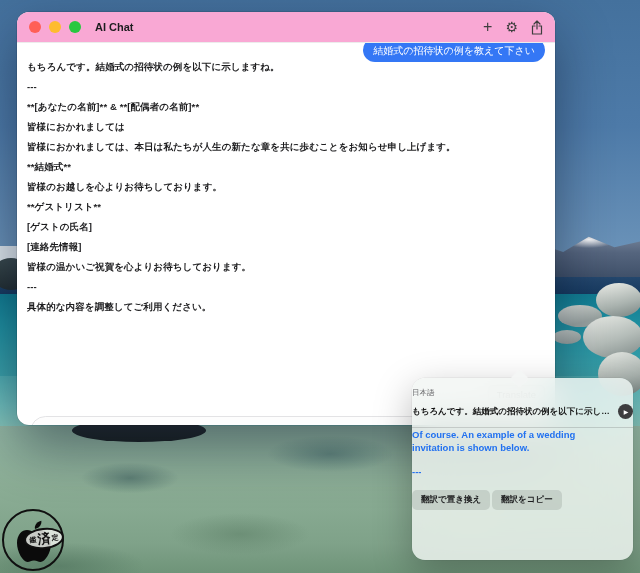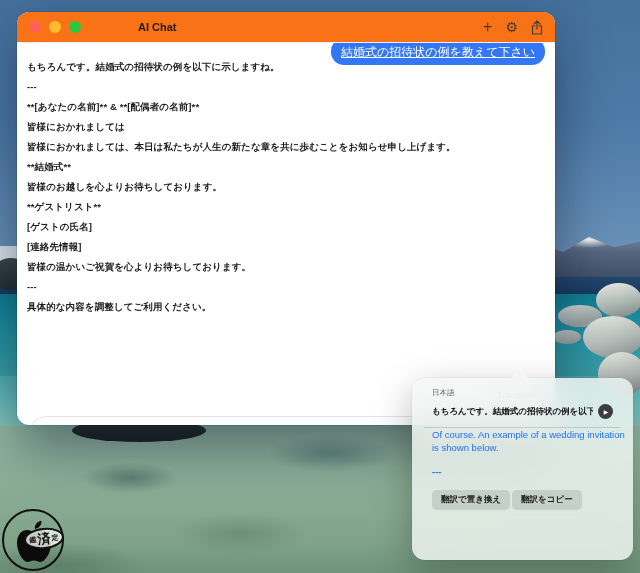--- a/index.html
+++ b/index.html
@@ -45,60 +45,60 @@
   .watermark { position:absolute; left:2px; top:509px; width:62px; height:62px; border:2px solid #101010; border-radius:50%; z-index:6; }
   .watermark svg { position:absolute; left:10px; top:7px; }
   .wm-stamp { position:absolute; left:20px; top:17px; width:40px; height:21px; border:2px solid #101010; border-radius:50%;
     background:rgba(235,238,233,.85); display:flex; align-items:center; justify-content:center; gap:1px; transform:rotate(-6deg); }
   .wm-s { font-size:7px; color:#101010; font-weight:700; }
   .wm-l { font-size:13px; color:#101010; font-weight:700; }
 
   
   .window { position:absolute; left:17px; top:12px; width:538px; height:413px; background:#fff; border-radius:12px;
     box-shadow:0 22px 55px rgba(0,10,30,.45), 0 0 0 .5px rgba(0,0,0,.2); z-index:10; }
-  .titlebar { position:absolute; left:0; right:0; top:0; height:31px; background:#f97316; border-radius:12px 12px 0 0;
-    border-bottom:1px solid #ececec; display:flex; align-items:center; padding:0 12px; z-index:3;gap:43px; }
+  .titlebar { position:absolute; left:0; right:0; top:0; height:31px; background:#f9a8d4; border-radius:12px 12px 0 0;
+    border-bottom:1px solid #ececec; display:flex; align-items:center; padding:0 12px; z-index:3; }
   .lights { display:flex; gap:8px; margin-right:14px; }
   .light { width:12px; height:12px; border-radius:50%; }
   .light-red { background:#ff5f57; } .light-yellow { background:#febc2e; } .light-green { background:#28c840; }
   .win-title { font-size:11px; font-weight:700; color:#1d1d1f; }
   .tb-spacer { flex:1; }
   .tb-icons { display:flex; align-items:center; gap:13px; color:#3e3e3e; }
   .tb-plus { font-size:16px; font-weight:400; line-height:1; cursor:default; }
   .tb-gear { font-size:14px; line-height:1; }
   .tb-share svg { display:block; }
 
   .content { position:absolute; left:0; right:0; top:31px; bottom:0; z-index:1; overflow:hidden; border-radius:0 0 12px 12px; }
-  .bubble { position:absolute; top:-5px; right:10px; background:#3477f5; color:#fff; font-size:12px;
-    padding:6px 10px 4px; border-radius:13px; white-space:nowrap;text-decoration:underline; }
+  .bubble { position:absolute; top:-5px; right:10px; background:#3477f5; color:#fff; font-size:10px;
+    padding:6px 10px 4px; border-radius:13px; white-space:nowrap; }
   .chat { padding:18px 10px 0; }
   .chat p { font-size:9.5px; font-weight:600; color:#1d1d1f; line-height:12px; margin-bottom:8px; white-space:pre-line; letter-spacing:.1px; }
 
   .translate-btn { position:absolute; right:10px; top:342px; background:#f5f5f6; border:.5px solid #e3e3e4; border-radius:5px;
     font-size:9.5px; color:#2b2b2d; padding:3px 8px; box-shadow:0 .5px 1.5px rgba(0,0,0,.12); z-index:2; }
   .question { position:absolute; left:13px; right:13px; top:373px; height:31px; background:#fdfdfd;
     border:1px solid #e3e3e5; border-radius:16px; font-size:10px; color:#1d1d1f; padding:0 18px; outline:none; z-index:2;
     font-family:"Liberation Sans","DejaVu Sans",sans-serif; }
   .question::placeholder { color:#a5a5aa; }
 
   
   .popover { position:absolute; left:412px; top:378px; width:221px; height:182px; border-radius:13px; z-index:20;
     background:rgba(241,245,243,.82); -webkit-backdrop-filter:blur(18px) saturate(1.4); backdrop-filter:blur(18px) saturate(1.4);
     box-shadow:0 12px 38px rgba(0,0,0,.28), 0 0 0 .5px rgba(0,0,0,.08); }
   .pop-arrow { position:absolute; top:-6px; left:101px; width:13px; height:13px; background:rgba(243,246,244,.95);
     transform:rotate(45deg); border-radius:2px; }
-  .pop-inner { position:absolute; inset:0; padding:8px 20px 0; border-radius:13px; overflow:hidden; }
+  .pop-inner { position:absolute; inset:0; padding:8px 0 0; border-radius:13px; overflow:hidden; }
   .pop-src-lang { font-size:7.5px; color:#636366; margin:2px 0 6px; }
   .pop-src-row { display:flex; align-items:center; gap:5px; }
   .pop-src-text { flex:1; font-size:8.5px; font-weight:600; color:#111; white-space:nowrap; overflow:hidden; }
   .play-btn { width:15px; height:15px; border-radius:50%; background:#3d3d3f; color:#fff; font-size:6px;
     display:flex; align-items:center; justify-content:center; flex:0 0 auto; padding-left:1px; }
   .pop-divider { border-bottom:1px solid rgba(0,0,0,.14); margin:8px -8px 0; }
   .pop-tgt-lang { font-size:7.5px; color:#4a86f0; margin:9px 0 7px; }
-  .pop-tgt-text { font-size:9.5px; font-weight:400; color:#2271f0; line-height:13px; width:200px; }
+  .pop-tgt-text { font-size:9.5px; font-weight:700; color:#2271f0; line-height:13px; width:200px; }
   .pop-tgt-dash { font-size:9.5px; font-weight:700; color:#2271f0; margin-top:12px; }
   .pop-tgt-names { font-size:9.5px; font-weight:700; color:#2271f0; margin-top:15px; white-space:nowrap; }
   .pop-actions { display:flex; gap:2px; margin-top:13px; }
   .pop-action { background:rgba(116,122,120,.22); border:none; border-radius:5px; font-size:8.5px; font-weight:600;
     color:#1d1d1f; padding:4px 9px; font-family:"Liberation Sans","DejaVu Sans",sans-serif; }
 </style>
 </head>
 <body>
 
 <div class="screen">

